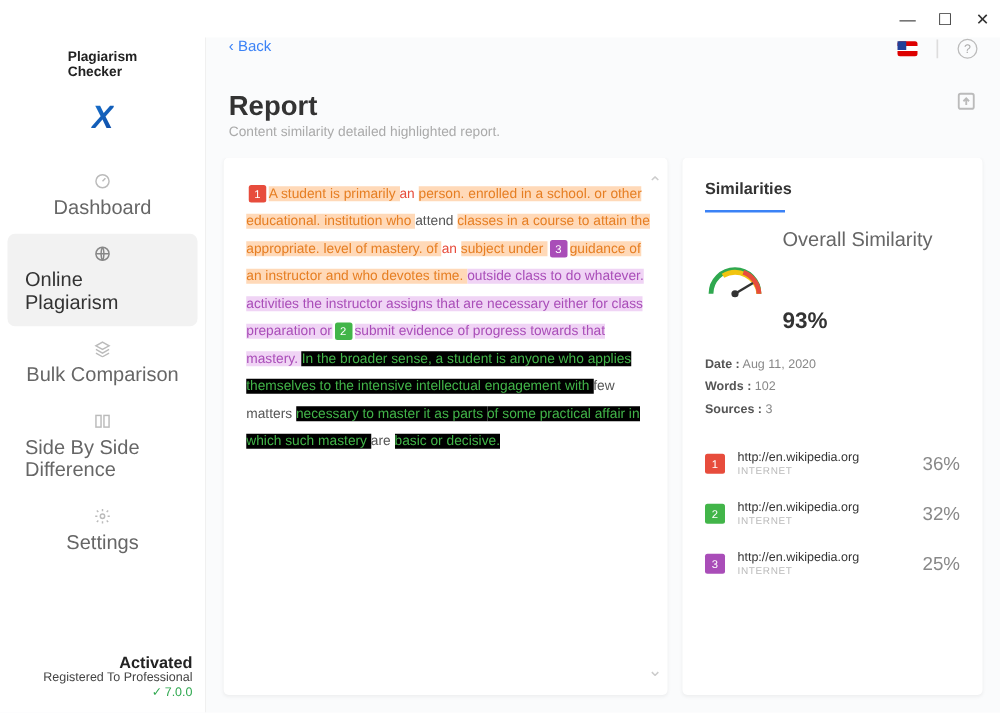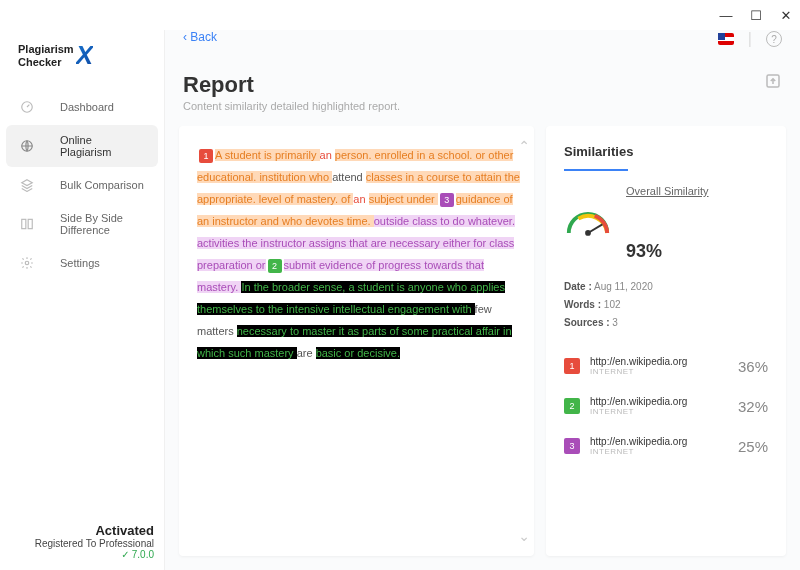--- a/index.html
+++ b/index.html
@@ -3,24 +3,24 @@
 <meta charset="utf-8">
 <style>
 * { margin: 0; padding: 0; box-sizing: border-box; font-family: -apple-system, BlinkMacSystemFont, 'Segoe UI', Arial, sans-serif; }
 body { width: 800px; height: 570px; background: #fff; overflow: hidden; }
 .titlebar { height: 30px; display: flex; justify-content: flex-end; align-items: center; padding-right: 8px; gap: 18px; }
 .tb-btn { width: 12px; height: 12px; display: flex; align-items: center; justify-content: center; cursor: pointer; font-size: 13px; color: #333; }
 .app { display: flex; height: 540px; }
 .sidebar { width: 165px; background: #fff; display: flex; flex-direction: column; border-right: 1px solid #f0f0f0; }
 .logo { padding: 10px 18px 18px 18px; }
 .logo-text { font-size: 11px; font-weight: bold; color: #222; line-height: 1.1; }
-.logo-wrap { display: flex; align-items: center; gap: 2px; }
+.logo-wrap { display: flex; align-items: center; gap: 14px; flex-direction: column; }
 .logo-x { font-size: 26px; font-weight: bold; font-style: italic; background: linear-gradient(135deg, #1976d2, #0d47a1); -webkit-background-clip: text; background-clip: text; color: transparent; }
 .nav { flex: 1; }
-.nav-item { display: flex; align-items: center; gap: 26px; padding: 9px 14px; font-size: 11px; color: #666; cursor: pointer; border-radius: 6px; margin: 2px 6px; }
+.nav-item { display: flex; align-items: center; gap: 6px; padding: 9px 14px; font-size: 16px; color: #666; cursor: pointer; border-radius: 6px; margin: 2px 6px; flex-direction: column; }
 .nav-item.active { background: #f2f2f2; color: #333; }
 .nav-icon { width: 14px; height: 14px; display: flex; align-items: center; justify-content: center; }
 .nav-icon svg { width: 14px; height: 14px; }
 .license { padding: 10px; text-align: right; margin-left: 20px; }
 .lic-1 { font-size: 13px; font-weight: bold; color: #222; }
 .lic-2 { font-size: 10px; color: #444; }
 .lic-3 { font-size: 10px; color: #2fa84f; }
 .lic-3::before { content: "✓"; margin-right: 2px; }
 .main { flex: 1; background: #fafbfc; display: flex; flex-direction: column; }
 .topbar { height: 38px; display: flex; align-items: flex-start; padding: 0 18px; justify-content: space-between; }
@@ -42,21 +42,21 @@
 .m1 { background: #e74c3c; } .m2 { background: #42b549; } .m3 { background: #a94db8; }
 .hl-orange { background: #ffd9b8; color: #e67e22; }
 .hl-purple { background: #f0d4f5; color: #a94db8; }
 .hl-green { background: #000000; color: #42b549; }
 .hl-red { color: #e74c3c; }
 .sim-panel { width: 240px; padding: 16px 18px; }
 .sim-title { font-size: 13px; font-weight: 600; color: #333; padding-bottom: 8px; border-bottom: 2px solid transparent; display: inline-block; }
 .sim-underline { height: 2px; background: #3b82f6; width: 64px; margin-bottom: 14px; }
 .gauge-row { display: flex; align-items: center; gap: 14px; margin-bottom: 16px; }
 .gauge { width: 48px; height: 30px; position: relative; }
-.ov-label { font-size: 11px; color: #666; text-decoration: underline; }
+.ov-label { font-size: 16px; color: #666; }
 .ov-pct { font-size: 18px; font-weight: 600; color: #333; margin-top: 44px; }
 .meta { font-size: 10px; color: #888; line-height: 1.8; margin-bottom: 14px; }
 .meta b { color: #555; font-weight: 600; }
 .src-row { display: flex; align-items: center; gap: 10px; padding: 10px 0; }
 .src-badge { width: 16px; height: 16px; color: #fff; font-size: 9px; text-align: center; line-height: 16px; border-radius: 2px; flex-shrink: 0; }
 .src-info { flex: 1; }
 .src-url { font-size: 10px; color: #333; }
 .src-type { font-size: 8px; color: #bbb; letter-spacing: 0.5px; }
 .src-pct { font-size: 15px; color: #888; }
 </style>

